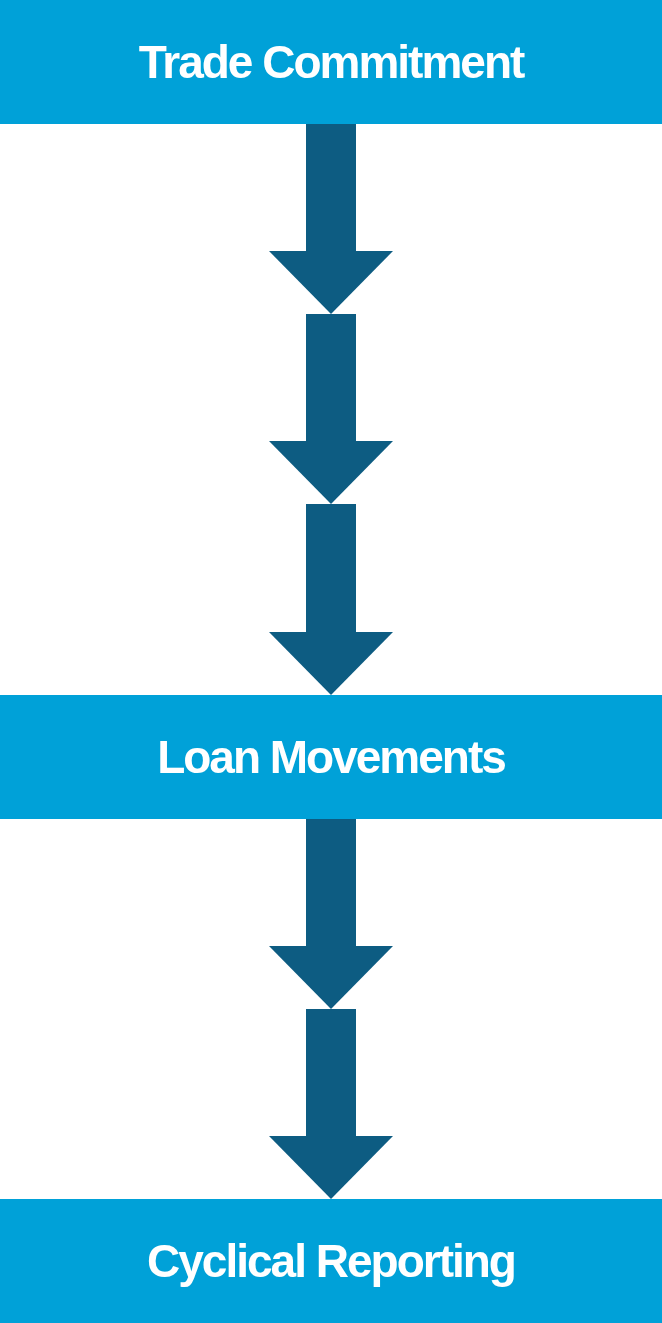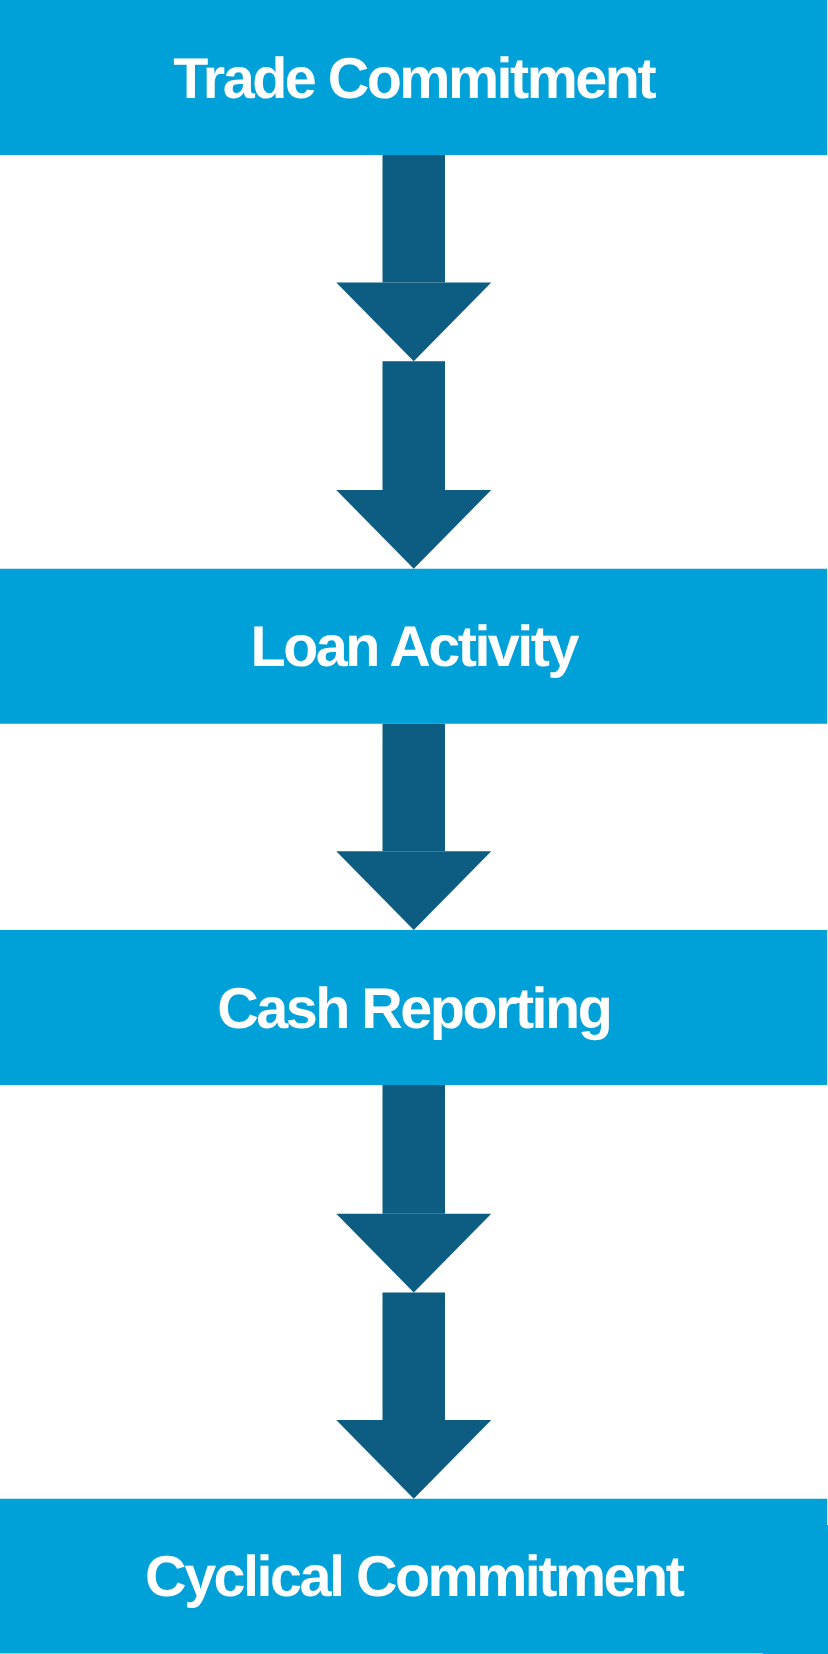--- a/index.html
+++ b/index.html
@@ -76,41 +76,38 @@
     <div class="arrow-stem"></div>
     <div class="arrow-head"></div>
   </div>
 
 
   <div class="connector">
     <div class="arrow-stem"></div>
     <div class="arrow-head"></div>
   </div>
 
-  <div class="stage">
-    <span class="stage-label">Loan Activity</span>
-  </div>
 
   <div class="connector">
     <div class="arrow-stem"></div>
     <div class="arrow-head"></div>
   </div>
 
   <div class="stage">
-    <span class="stage-label">Cash Reporting</span>
+    <span class="stage-label">Loan Movements</span>
   </div>
 
   <div class="connector">
     <div class="arrow-stem"></div>
     <div class="arrow-head"></div>
   </div>
 
 
   <div class="connector">
     <div class="arrow-stem"></div>
     <div class="arrow-head"></div>
   </div>
 
   <div class="stage">
-    <span class="stage-label">Cyclical Commitment</span>
+    <span class="stage-label">Cyclical Reporting</span>
   </div>
 
 </div>
 
 </body></html>

